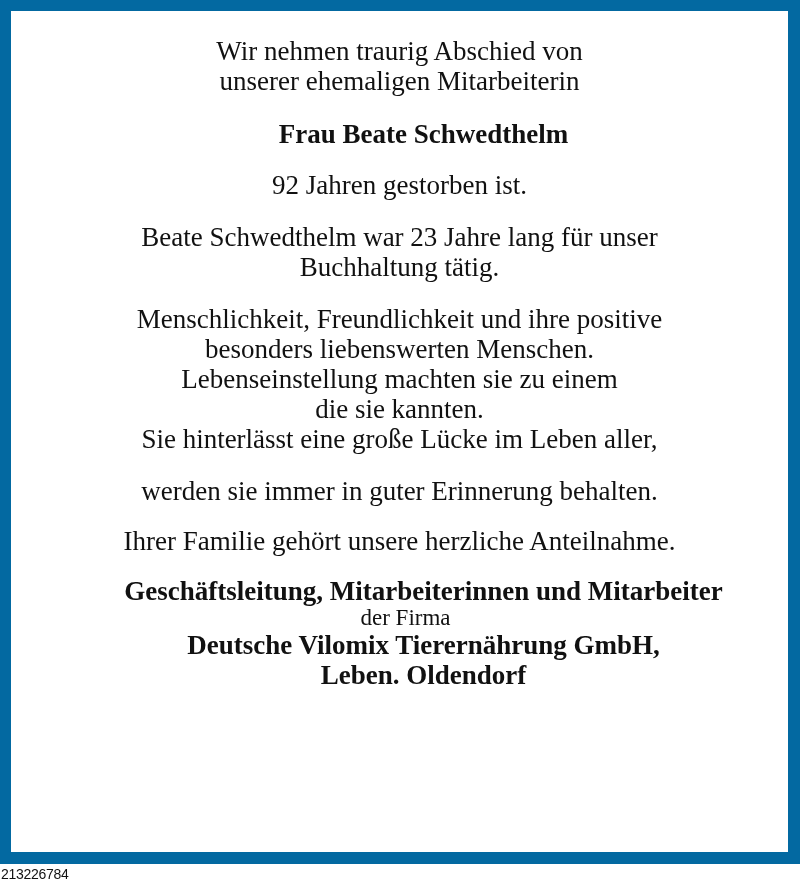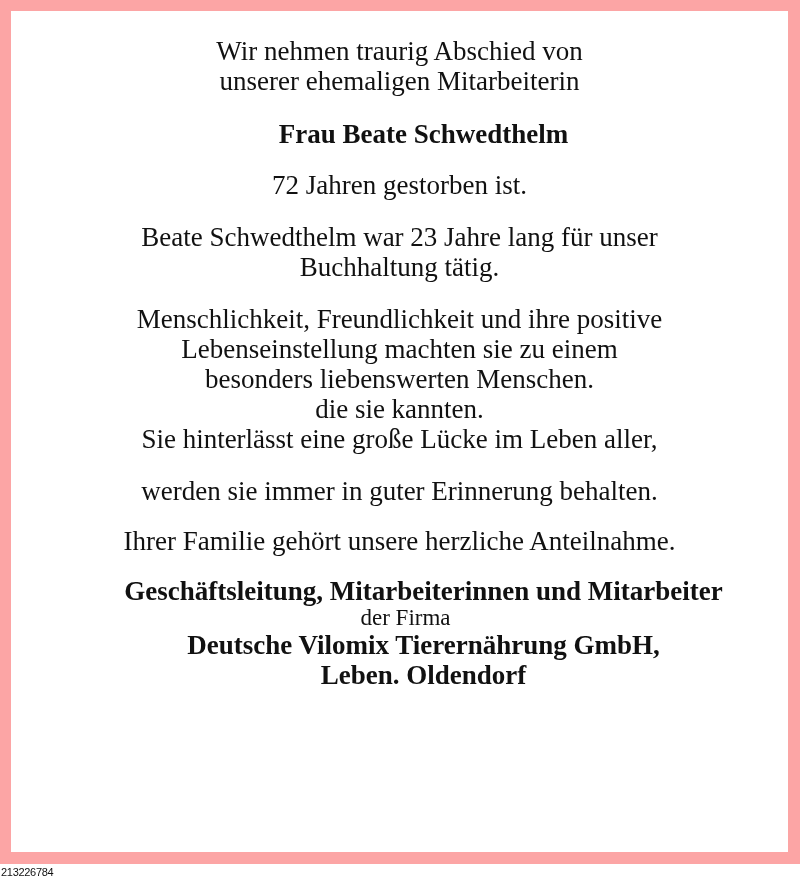--- a/index.html
+++ b/index.html
@@ -1,46 +1,46 @@
 <!DOCTYPE html>
 <html><head>
 <meta charset="utf-8">
 <style>
   html, body { margin:0; padding:0; background:#fff; }
   body { width:800px; height:882px; position:relative; overflow:hidden; }
-  .frame { position:absolute; left:0; top:0; width:800px; height:864px; background:#fca5a5; }
+  .frame { position:absolute; left:0; top:0; width:800px; height:864px; background:#0369a1; }
   .inner { position:absolute; left:11px; top:11px; width:777px; height:841px; background:#fff; }
   .content { position:absolute; left:0; top:0; width:777px; text-align:center; color:#111;
              font-family:"Liberation Serif", serif; }
   .p { font-size:27px; line-height:30px; margin:0; }
   .b { font-weight:bold;padding-left:48px; }
   .small { font-size:23px; line-height:24px;margin-left:12px; }
   .footer-id { position:absolute; left:1px; top:866px; font-family:"Liberation Sans", sans-serif;
-               font-size:11px; color:#111; letter-spacing:-0.3px; }
+               font-size:14px; color:#111; letter-spacing:-0.3px; }
 </style>
 </head>
 <body>
 
 <div class="frame">
   <div class="inner">
     <div class="content">
       <div style="height:25px"></div>
       <p class="p">Wir nehmen traurig Abschied von</p>
       <p class="p">unserer ehemaligen Mitarbeiterin</p>
       <div style="height:23px"></div>
       <p class="p b">Frau Beate Schwedthelm</p>
       <div style="height:21px"></div>
-      <p class="p">72 Jahren gestorben ist.</p>
+      <p class="p">92 Jahren gestorben ist.</p>
       <div style="height:22px"></div>
       <p class="p">Beate Schwedthelm war 23 Jahre lang für unser</p>
       <p class="p">Buchhaltung tätig.</p>
       <div style="height:22px"></div>
       <p class="p">Menschlichkeit, Freundlichkeit und ihre positive</p>
+      <p class="p">besonders liebenswerten Menschen.</p>
       <p class="p">Lebenseinstellung machten sie zu einem</p>
-      <p class="p">besonders liebenswerten Menschen.</p>
       <p class="p">die sie kannten.</p>
       <p class="p">Sie hinterlässt eine große Lücke im Leben aller,</p>
       <div style="height:22px"></div>
       <p class="p">werden sie immer in guter Erinnerung behalten.</p>
       <div style="height:20px"></div>
       <p class="p">Ihrer Familie gehört unsere herzliche Anteilnahme.</p>
       <div style="height:20px"></div>
       <p class="p b">Geschäftsleitung, Mitarbeiterinnen und Mitarbeiter</p>
       <p class="p small">der Firma</p>
       <p class="p b">Deutsche Vilomix Tierernährung GmbH,</p>

